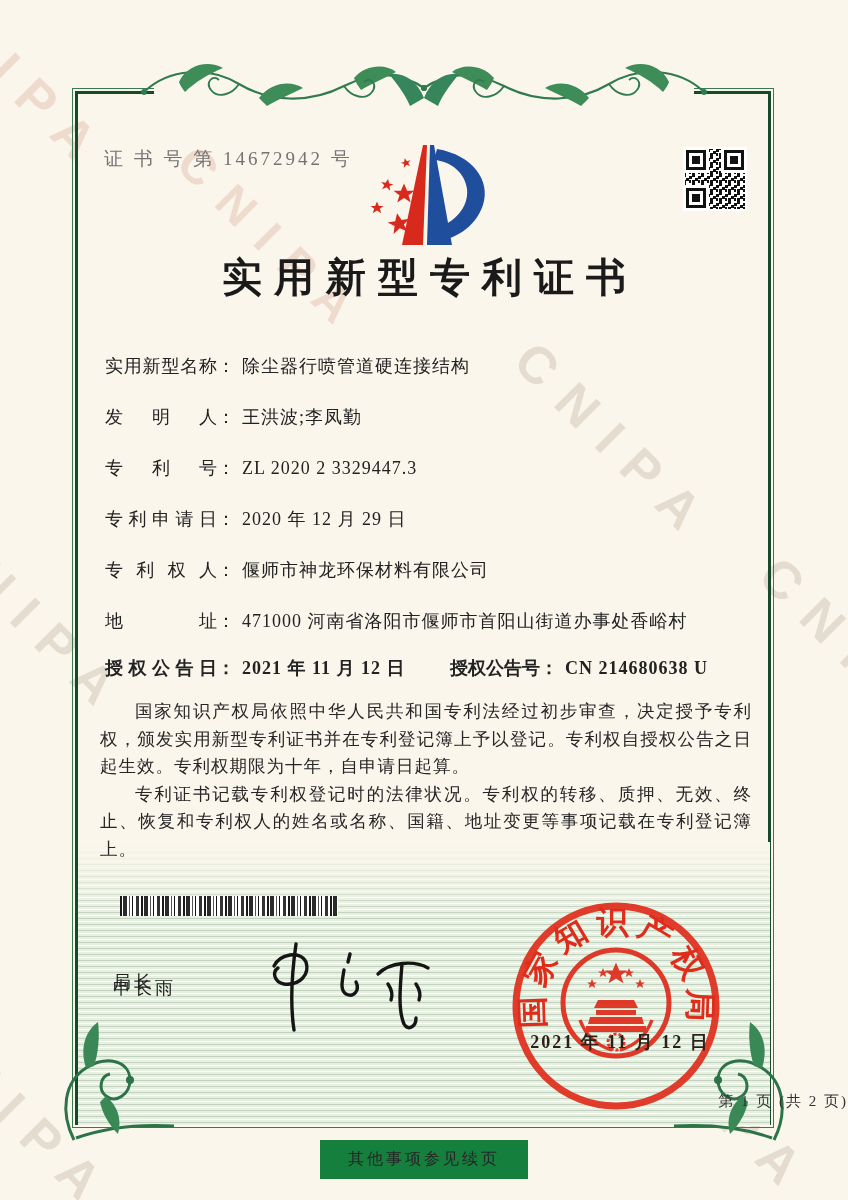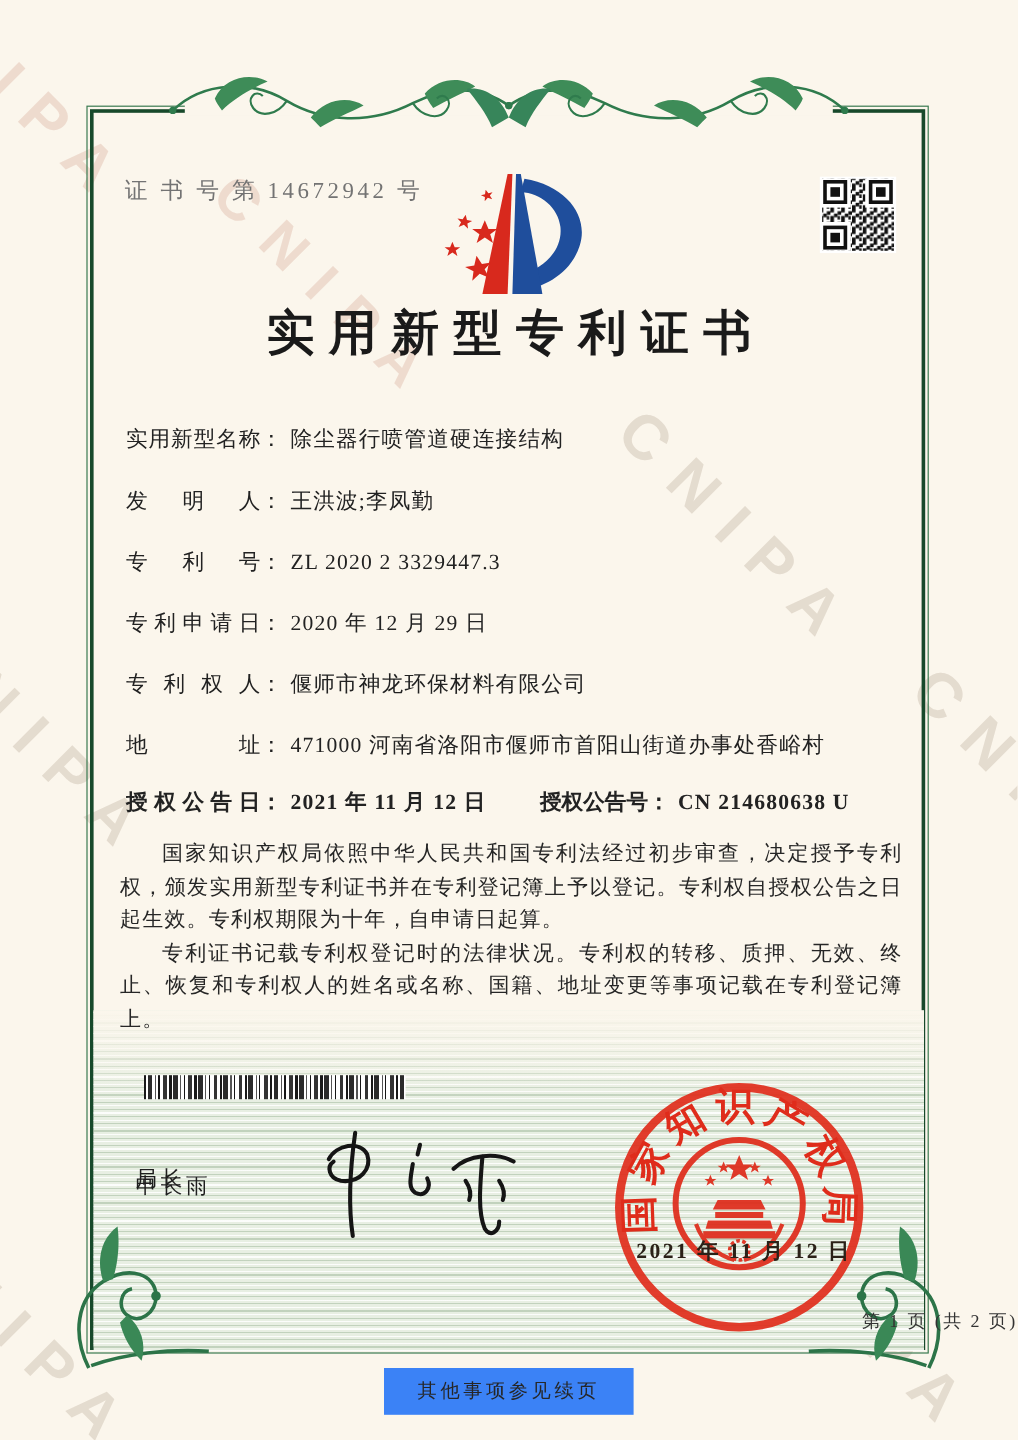--- a/index.html
+++ b/index.html
@@ -56,21 +56,21 @@
   .director-name{position:absolute;left:113px;top:976px;font-size:18px;letter-spacing:3px;color:#1e1e1e;}
   .signature{position:absolute;left:238px;top:932px;}
 
   .seal{position:absolute;left:510px;top:900px;}
   .seal-date{position:absolute;left:520px;top:1030px;width:200px;text-align:center;
       font-size:18px;letter-spacing:2px;color:#2b2118;font-weight:bold;}
 
   .page-ind{position:absolute;left:0;top:1092px;width:848px;text-align:right;
       font-size:15px;letter-spacing:2px;color:#333;}
   .note-box{position:absolute;left:50%;top:1140px;transform:translateX(-50%);
-      background:#3b82f6;padding:9px 28px;font-size:16px;letter-spacing:3px;color:#262626;}
+      background:#15803d;padding:9px 28px;font-size:16px;letter-spacing:3px;color:#262626;}
 
   .garland{position:absolute;left:139px;top:54px;}
   .corner-fl{position:absolute;}
   .corner-fl.left{left:56px;top:1012px;}
   .corner-fl.right{left:672px;top:1012px;transform:scaleX(-1);}
 </style>
 </head>
 <body>
 
 <div class="page">

